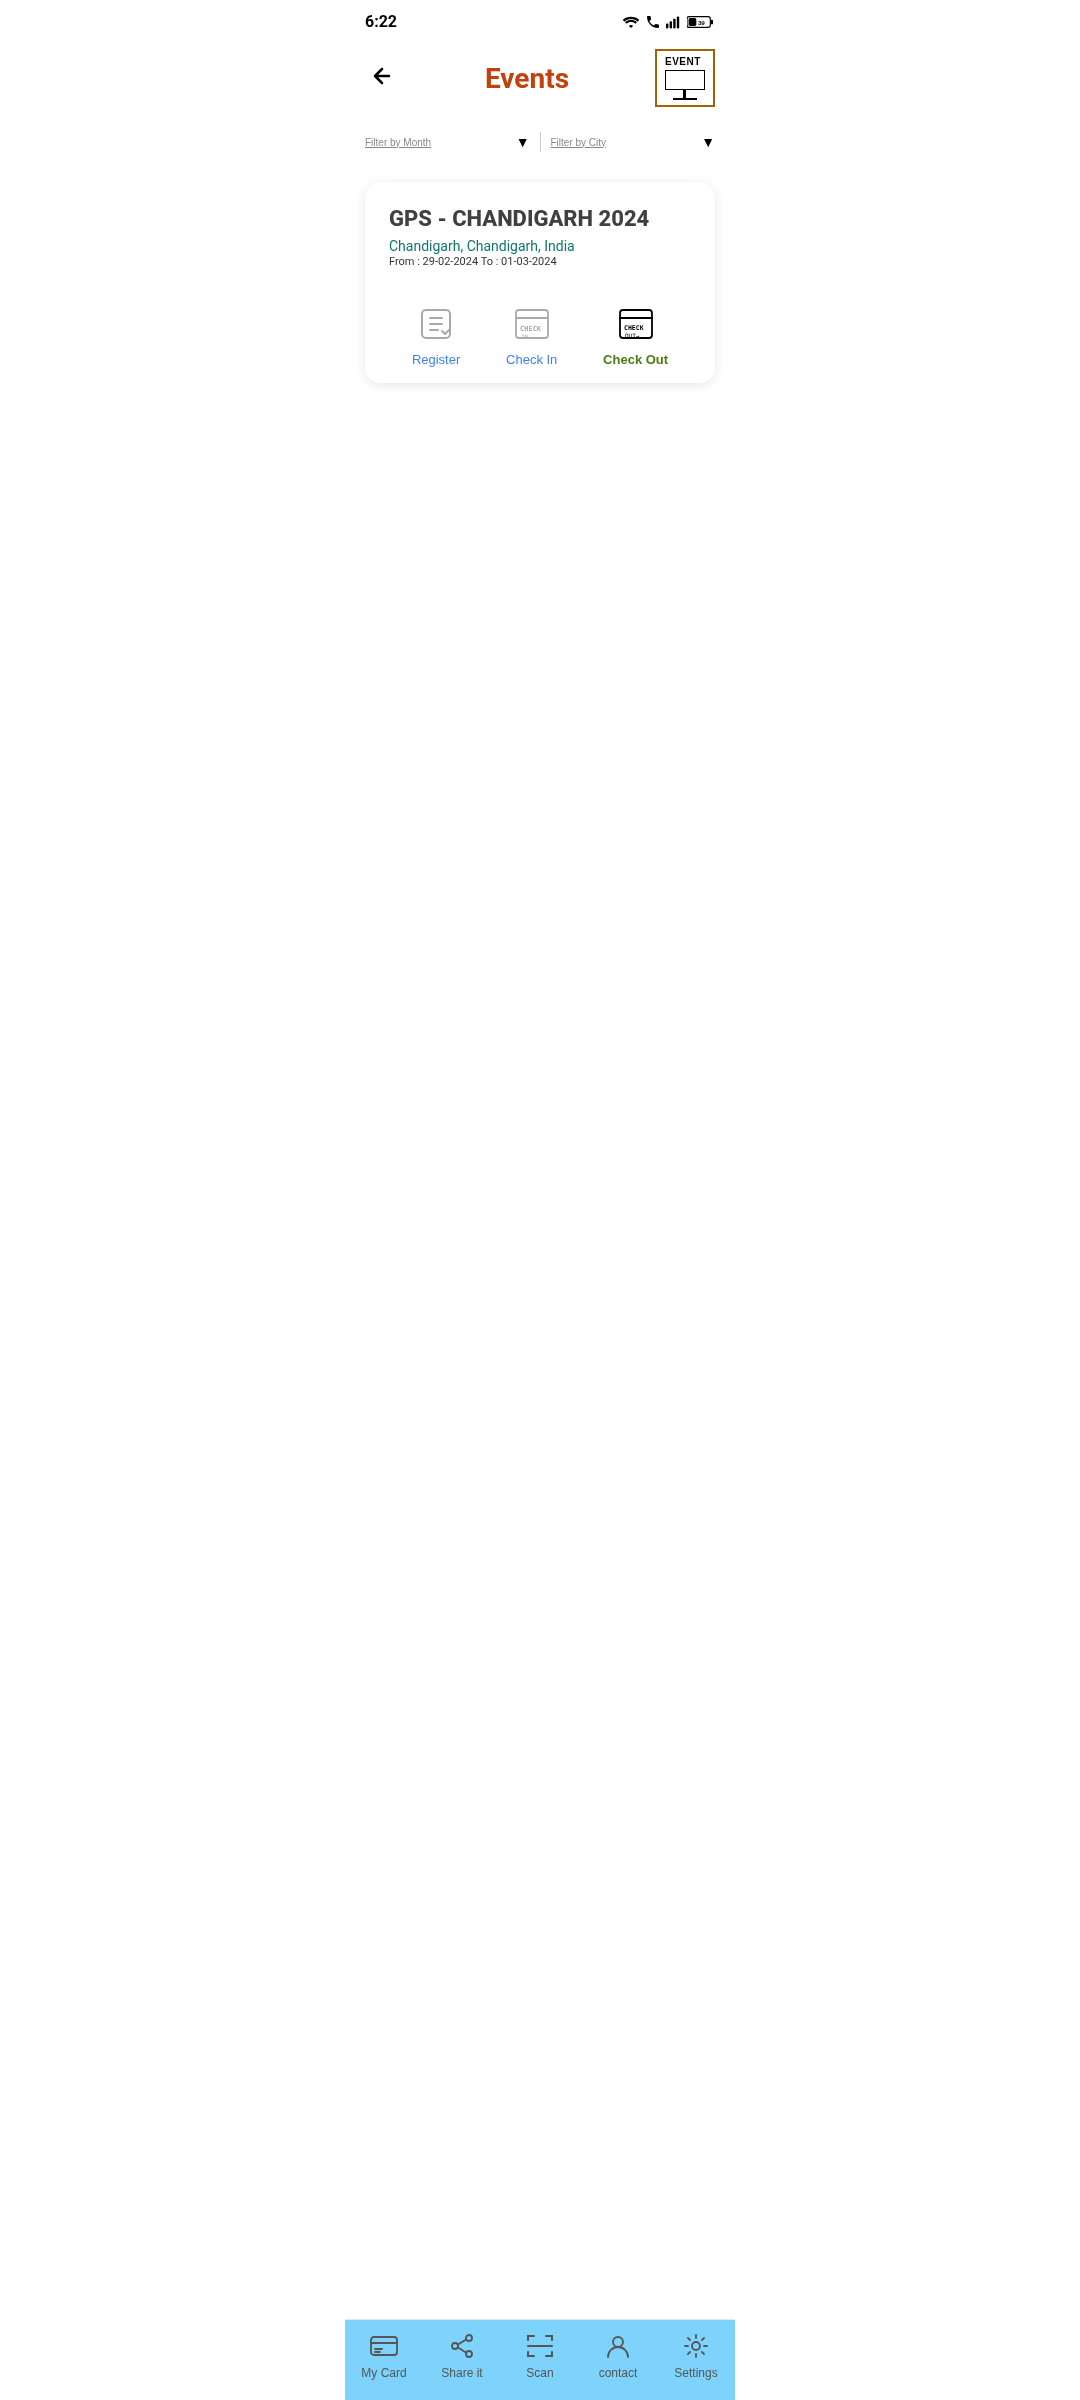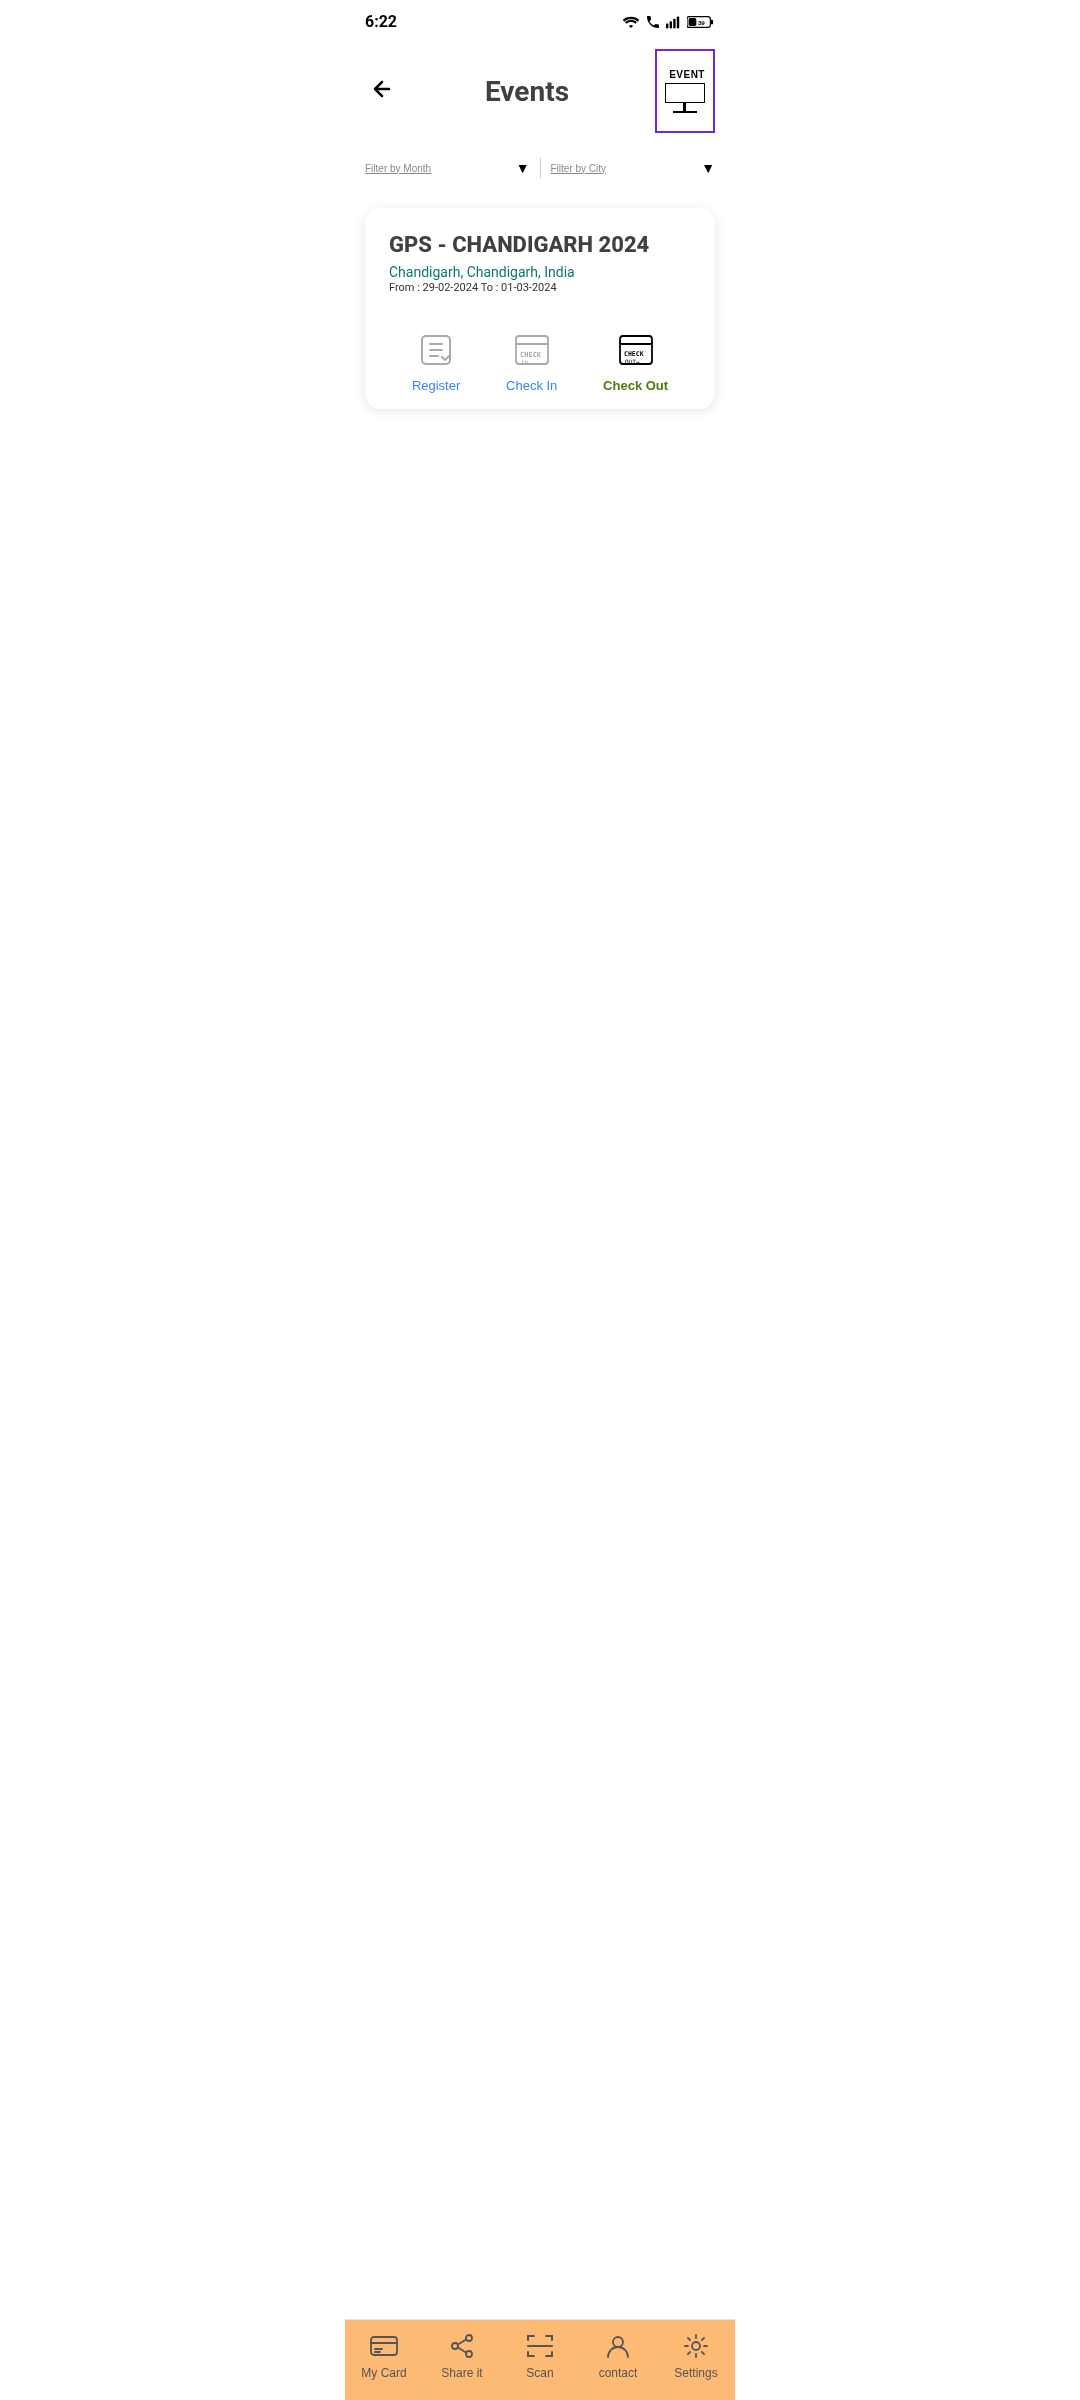--- a/index.html
+++ b/index.html
@@ -52,31 +52,31 @@
       background: none;
       border: none;
       cursor: pointer;
       padding: 5px;
       font-size: 20px;
     }
 
     .header-title {
       font-size: 28px;
       font-weight: 700;
-      color: #404040;
+      color: #c2410c;
     }
 
     .event-icon-btn {
-      border: 2px solid #6d28d9;
-      padding: 18px 8px;
+      border: 2px solid #a16207;
+      padding: 5px 8px;
       cursor: pointer;
       background: none;
       display: flex;
       flex-direction: column;
-      align-items: flex-end;
+      align-items: flex-start;
     }
 
     .event-icon-btn .event-label {
       font-size: 10px;
       font-weight: 700;
       letter-spacing: 0.5px;
     }
 
     .event-icon-btn .event-screen {
       width: 40px;
@@ -213,21 +213,21 @@
       stroke: #aaa;
     }
 
     
     .bottom-nav {
       position: fixed;
       bottom: 0;
       left: 50%;
       transform: translateX(-50%);
       width: 390px;
-      background: #fdba74;
+      background: #7dd3fc;
       border-top: 1px solid #e5e5e5;
       display: flex;
       justify-content: space-around;
       align-items: center;
       padding: 12px 0 20px;
     }
 
     .nav-item {
       display: flex;
       flex-direction: column;

